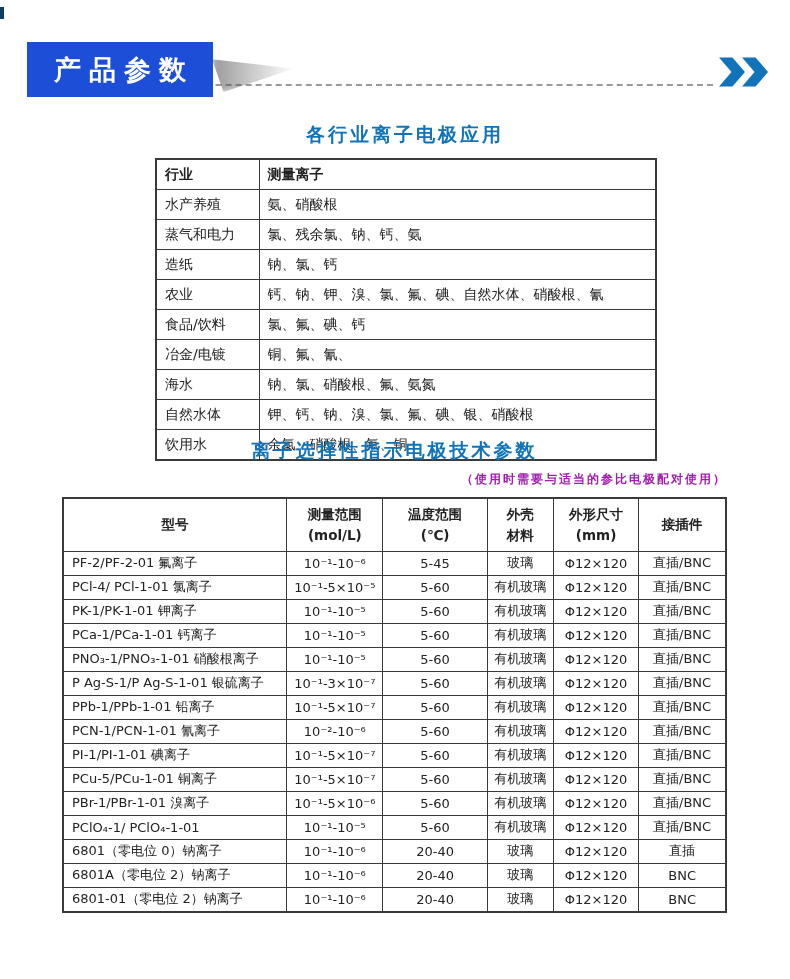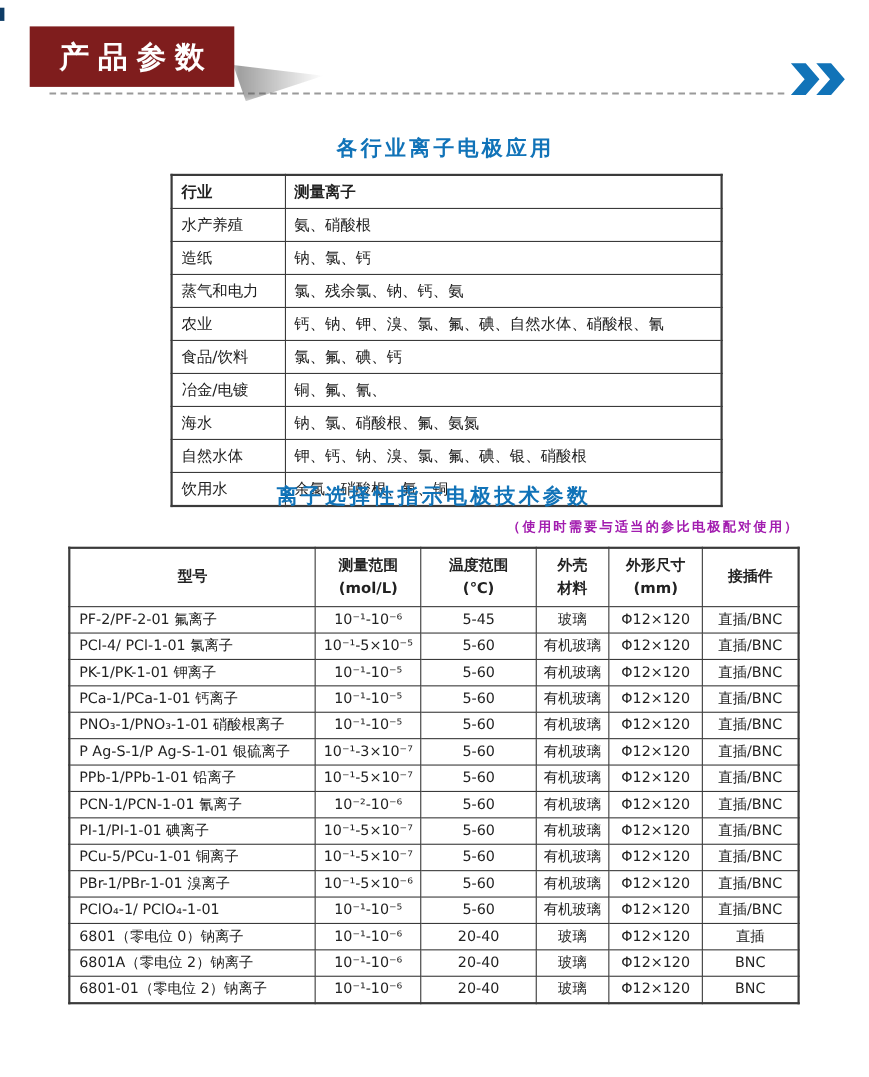--- a/index.html
+++ b/index.html
@@ -10,21 +10,21 @@
   
   .edge-sliver{position:absolute;left:0;top:7px;width:4px;height:12px;background:#0e3c66;}
   .dashed-line{position:absolute;left:45px;top:84px;width:668px;border-top:2px dashed #9a9a9a;}
   .swoosh{
     position:absolute;left:212px;top:52px;width:82px;height:40px;
     background:linear-gradient(to right, rgba(85,85,85,.6), rgba(140,140,140,0));
     clip-path:polygon(0 18%,100% 42%,14% 100%);
     filter:blur(3px);
   }
   .title-box{
-    position:absolute;left:27px;top:24px;width:186px;height:55px;background:#7f1d1d;
+    position:absolute;left:27px;top:42px;width:186px;height:55px;background:#1d4ed8;
     display:flex;align-items:center;justify-content:center;z-index:2;
   }
   .title-box span{
     color:#fff;font-size:27px;font-weight:bold;letter-spacing:8px;margin-left:8px;white-space:nowrap;
   }
   .chevrons{position:absolute;left:719px;top:57px;z-index:2;}
   
   .section1{position:absolute;left:0;top:122px;width:790px;}
   .section2{position:absolute;left:0;top:438px;width:790px;}
   .sec-title{
@@ -88,26 +88,26 @@
           <th>行业</th>
           <th>测量离子</th>
         </tr>
       </thead>
       <tbody>
           <tr>
             <td>水产养殖</td>
             <td>氨、硝酸根</td>
           </tr>
           <tr>
+            <td>蒸气和电力</td>
+            <td>氯、残余氯、钠、钙、氨</td>
+          </tr>
+          <tr>
             <td>造纸</td>
             <td>钠、氯、钙</td>
-          </tr>
-          <tr>
-            <td>蒸气和电力</td>
-            <td>氯、残余氯、钠、钙、氨</td>
           </tr>
           <tr>
             <td>农业</td>
             <td>钙、钠、钾、溴、氯、氟、碘、自然水体、硝酸根、氰</td>
           </tr>
           <tr>
             <td>食品/饮料</td>
             <td>氯、氟、碘、钙</td>
           </tr>
           <tr>

